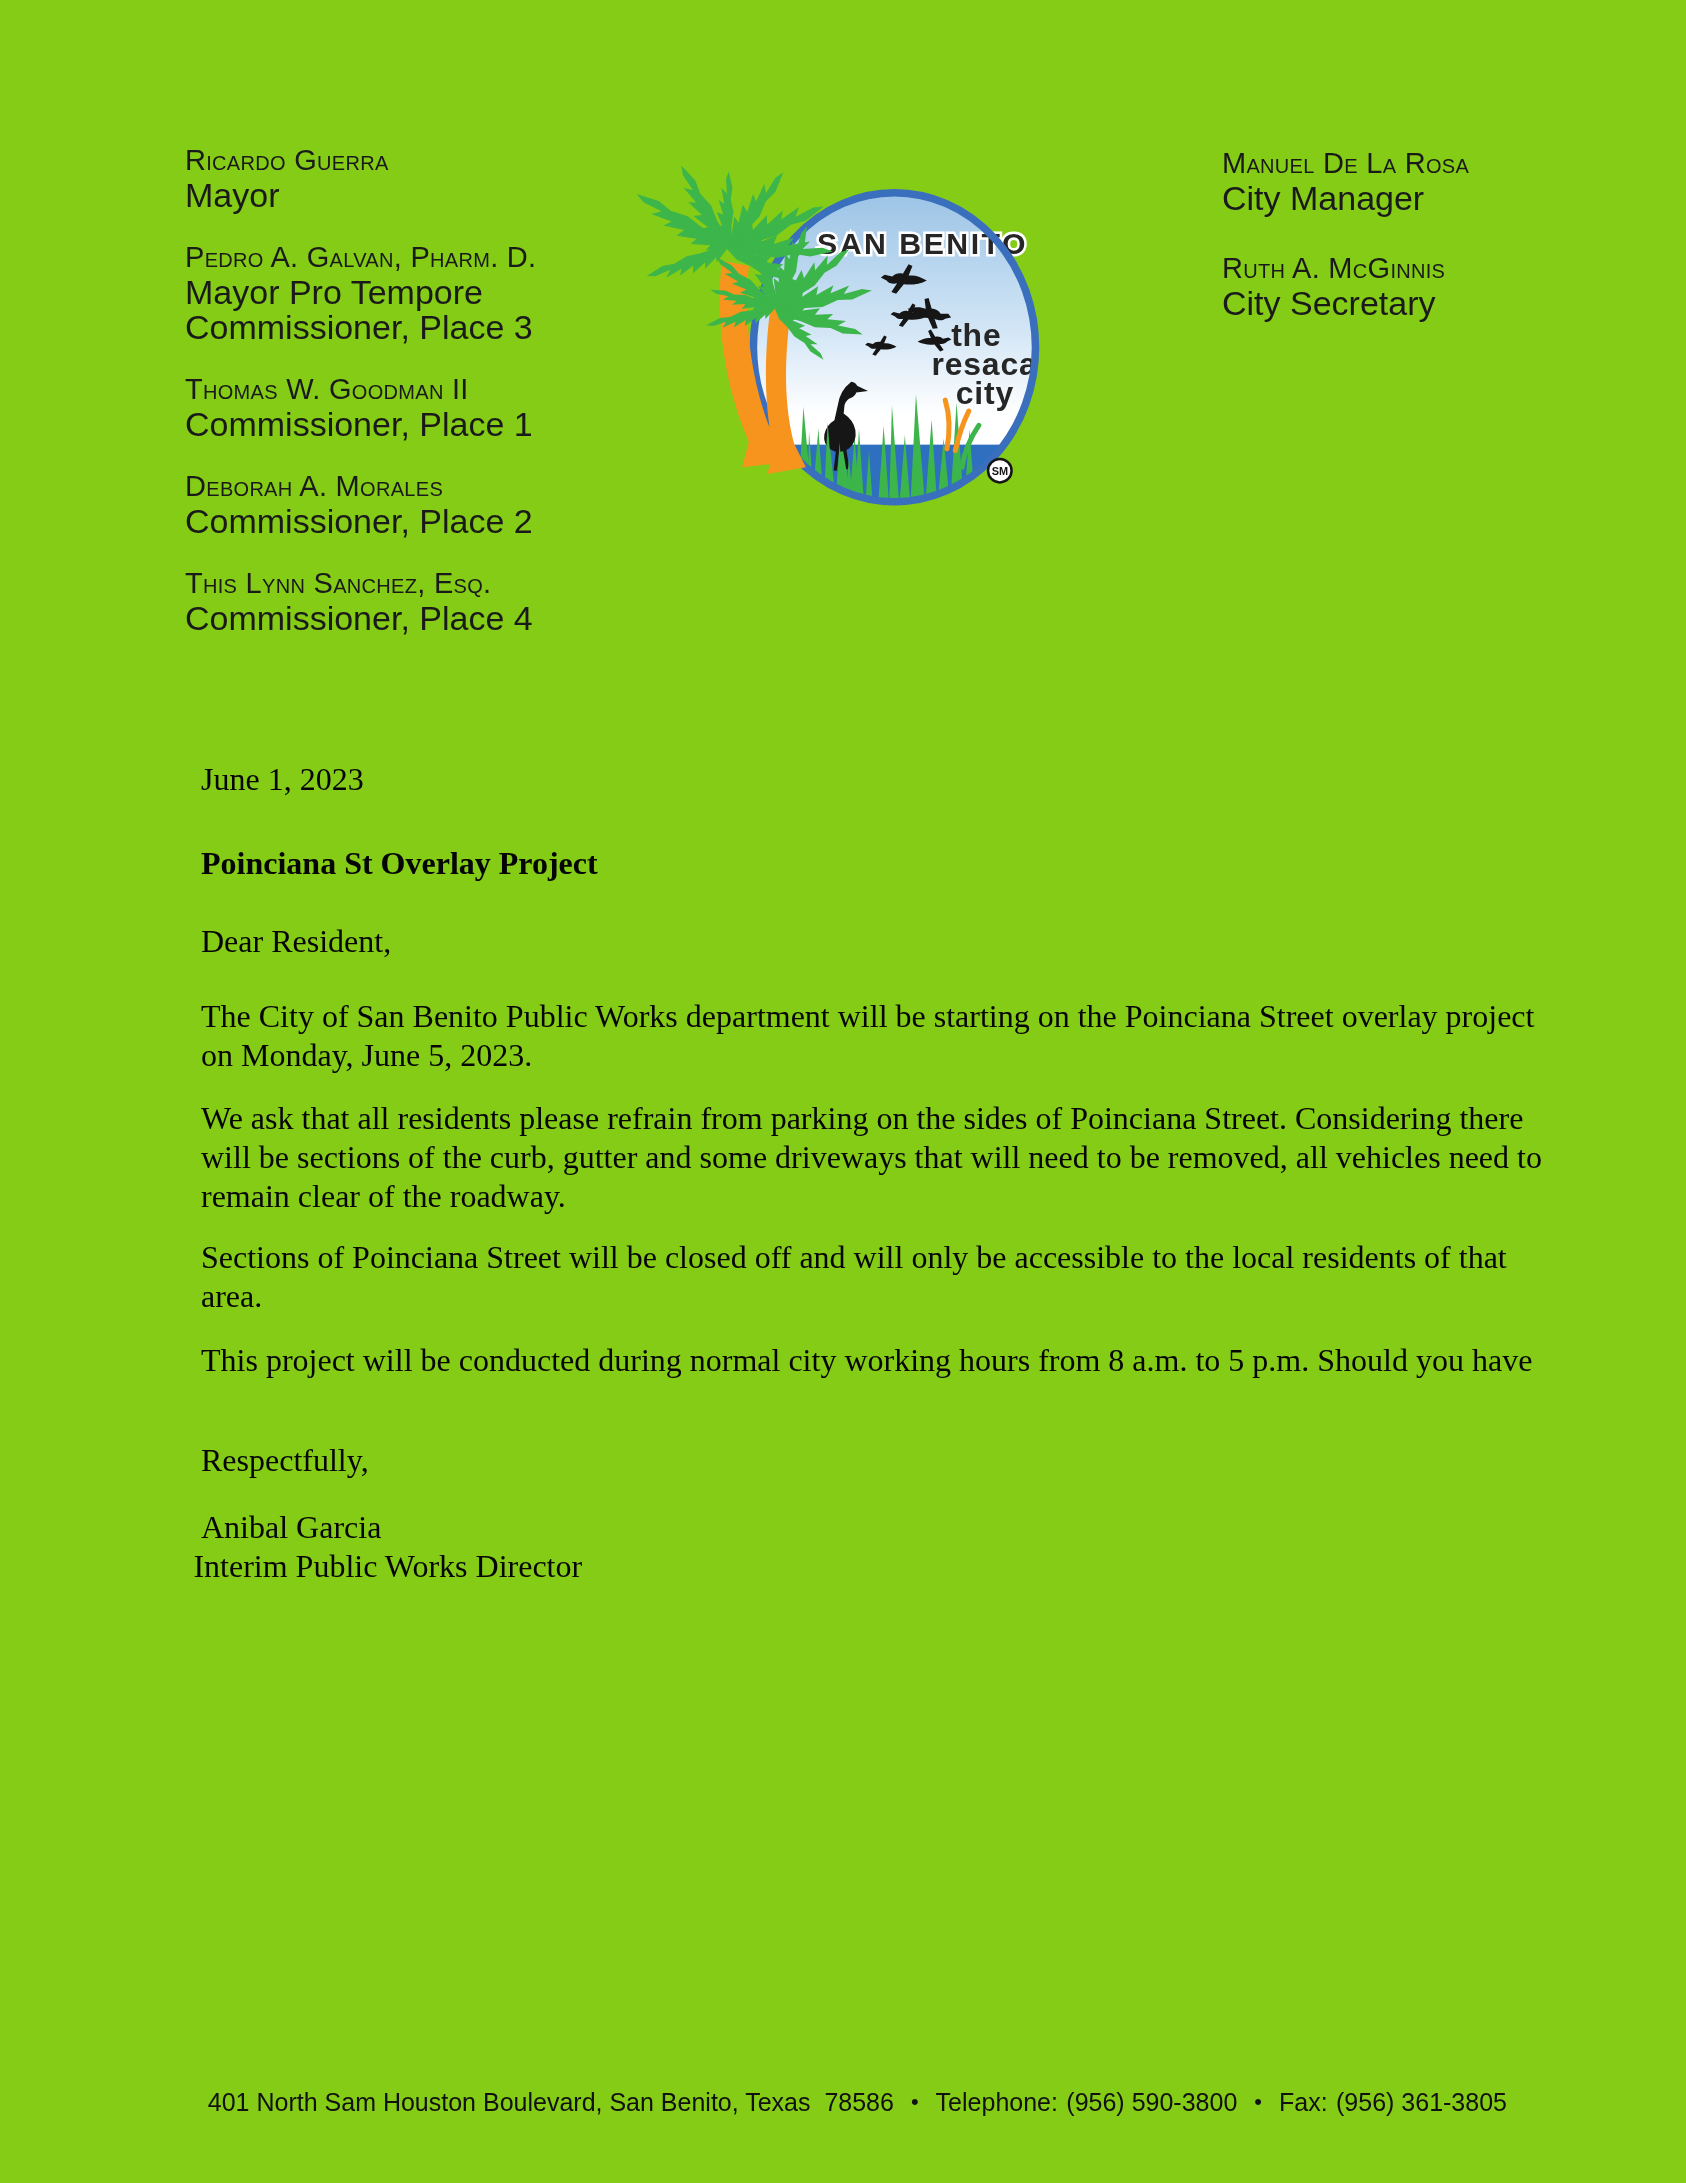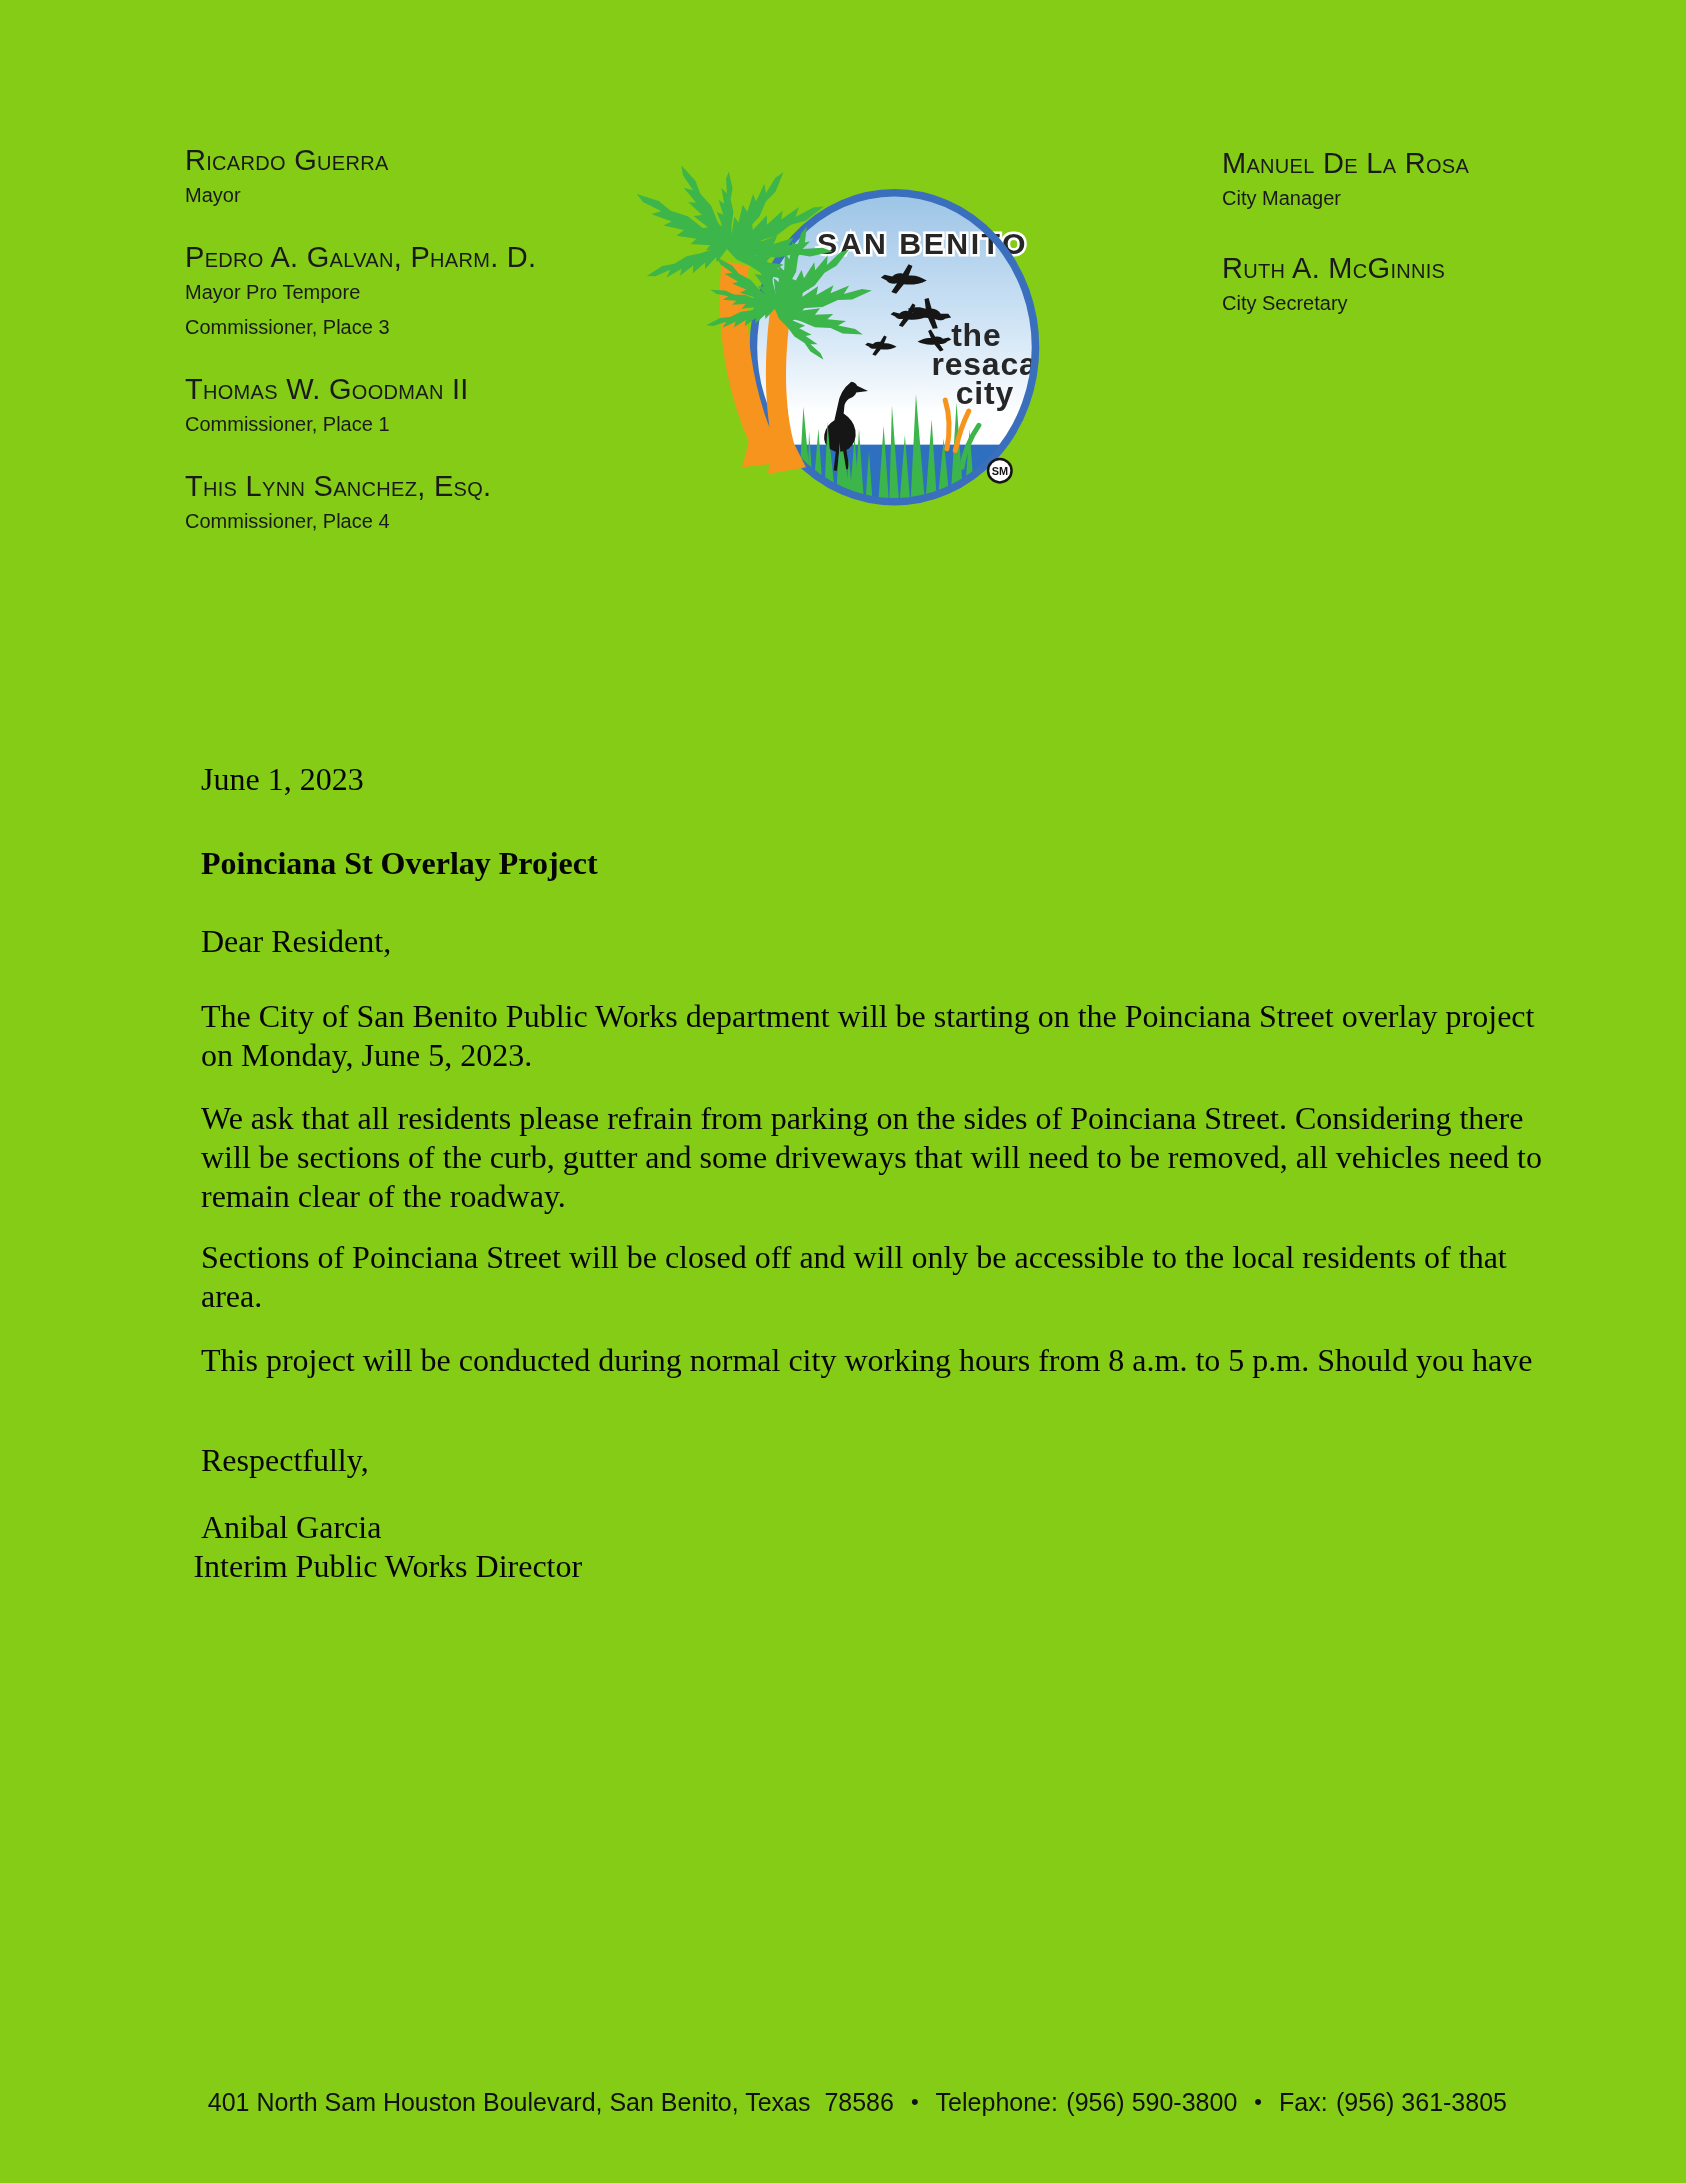--- a/index.html
+++ b/index.html
@@ -22,21 +22,21 @@
   .officials-left{left:185px;top:143px;width:470px;}
   .officials-right{left:1222px;top:146px;width:386px;}
   .official-group{margin-bottom:27px;}
   .officials-right .official-group{margin-bottom:35px;}
   .off-name{
     font-variant:small-caps;
     font-size:29px;
     letter-spacing:0.3px;
     white-space:pre;
   }
-  .off-title{font-size:20px;white-space:pre;}
+  .off-title{font-size:34px;white-space:pre;}
   
   .logo{position:absolute;left:626px;top:155px;width:437px;height:361px;}
   .logo svg{overflow:visible;display:block;}
   .ring{fill:none;stroke:#3a6fbe;stroke-width:9;}
   .water{fill:#2e6fc0;}
   .grass{fill:#3cb54a;}
   .silhouette{fill:#161616;}
   .trunk{fill:#f7941e;}
   .frond{fill:#3cb54a;}
   .reed-orange{fill:none;stroke:#f7941e;stroke-width:6;stroke-linecap:round;}
@@ -94,20 +94,24 @@
       <div class="off-title">Mayor</div>
     </div>
     <div class="official-group">
       <div class="off-name">Pedro A. Galvan, Pharm. D.</div>
       <div class="off-title">Mayor Pro Tempore</div>
       <div class="off-title">Commissioner, Place 3</div>
     </div>
     <div class="official-group">
       <div class="off-name">Thomas W. Goodman II</div>
       <div class="off-title">Commissioner, Place 1</div>
+    </div>
+    <div class="official-group">
+      <div class="off-name">Deborah A. Morales</div>
+      <div class="off-title">Commissioner, Place 2</div>
     </div>
     <div class="official-group">
       <div class="off-name">This Lynn Sanchez, Esq.</div>
       <div class="off-title">Commissioner, Place 4</div>
     </div>
   </div>
 
   <div class="officials officials-right">
     <div class="official-group">
       <div class="off-name">Manuel De La Rosa</div>

